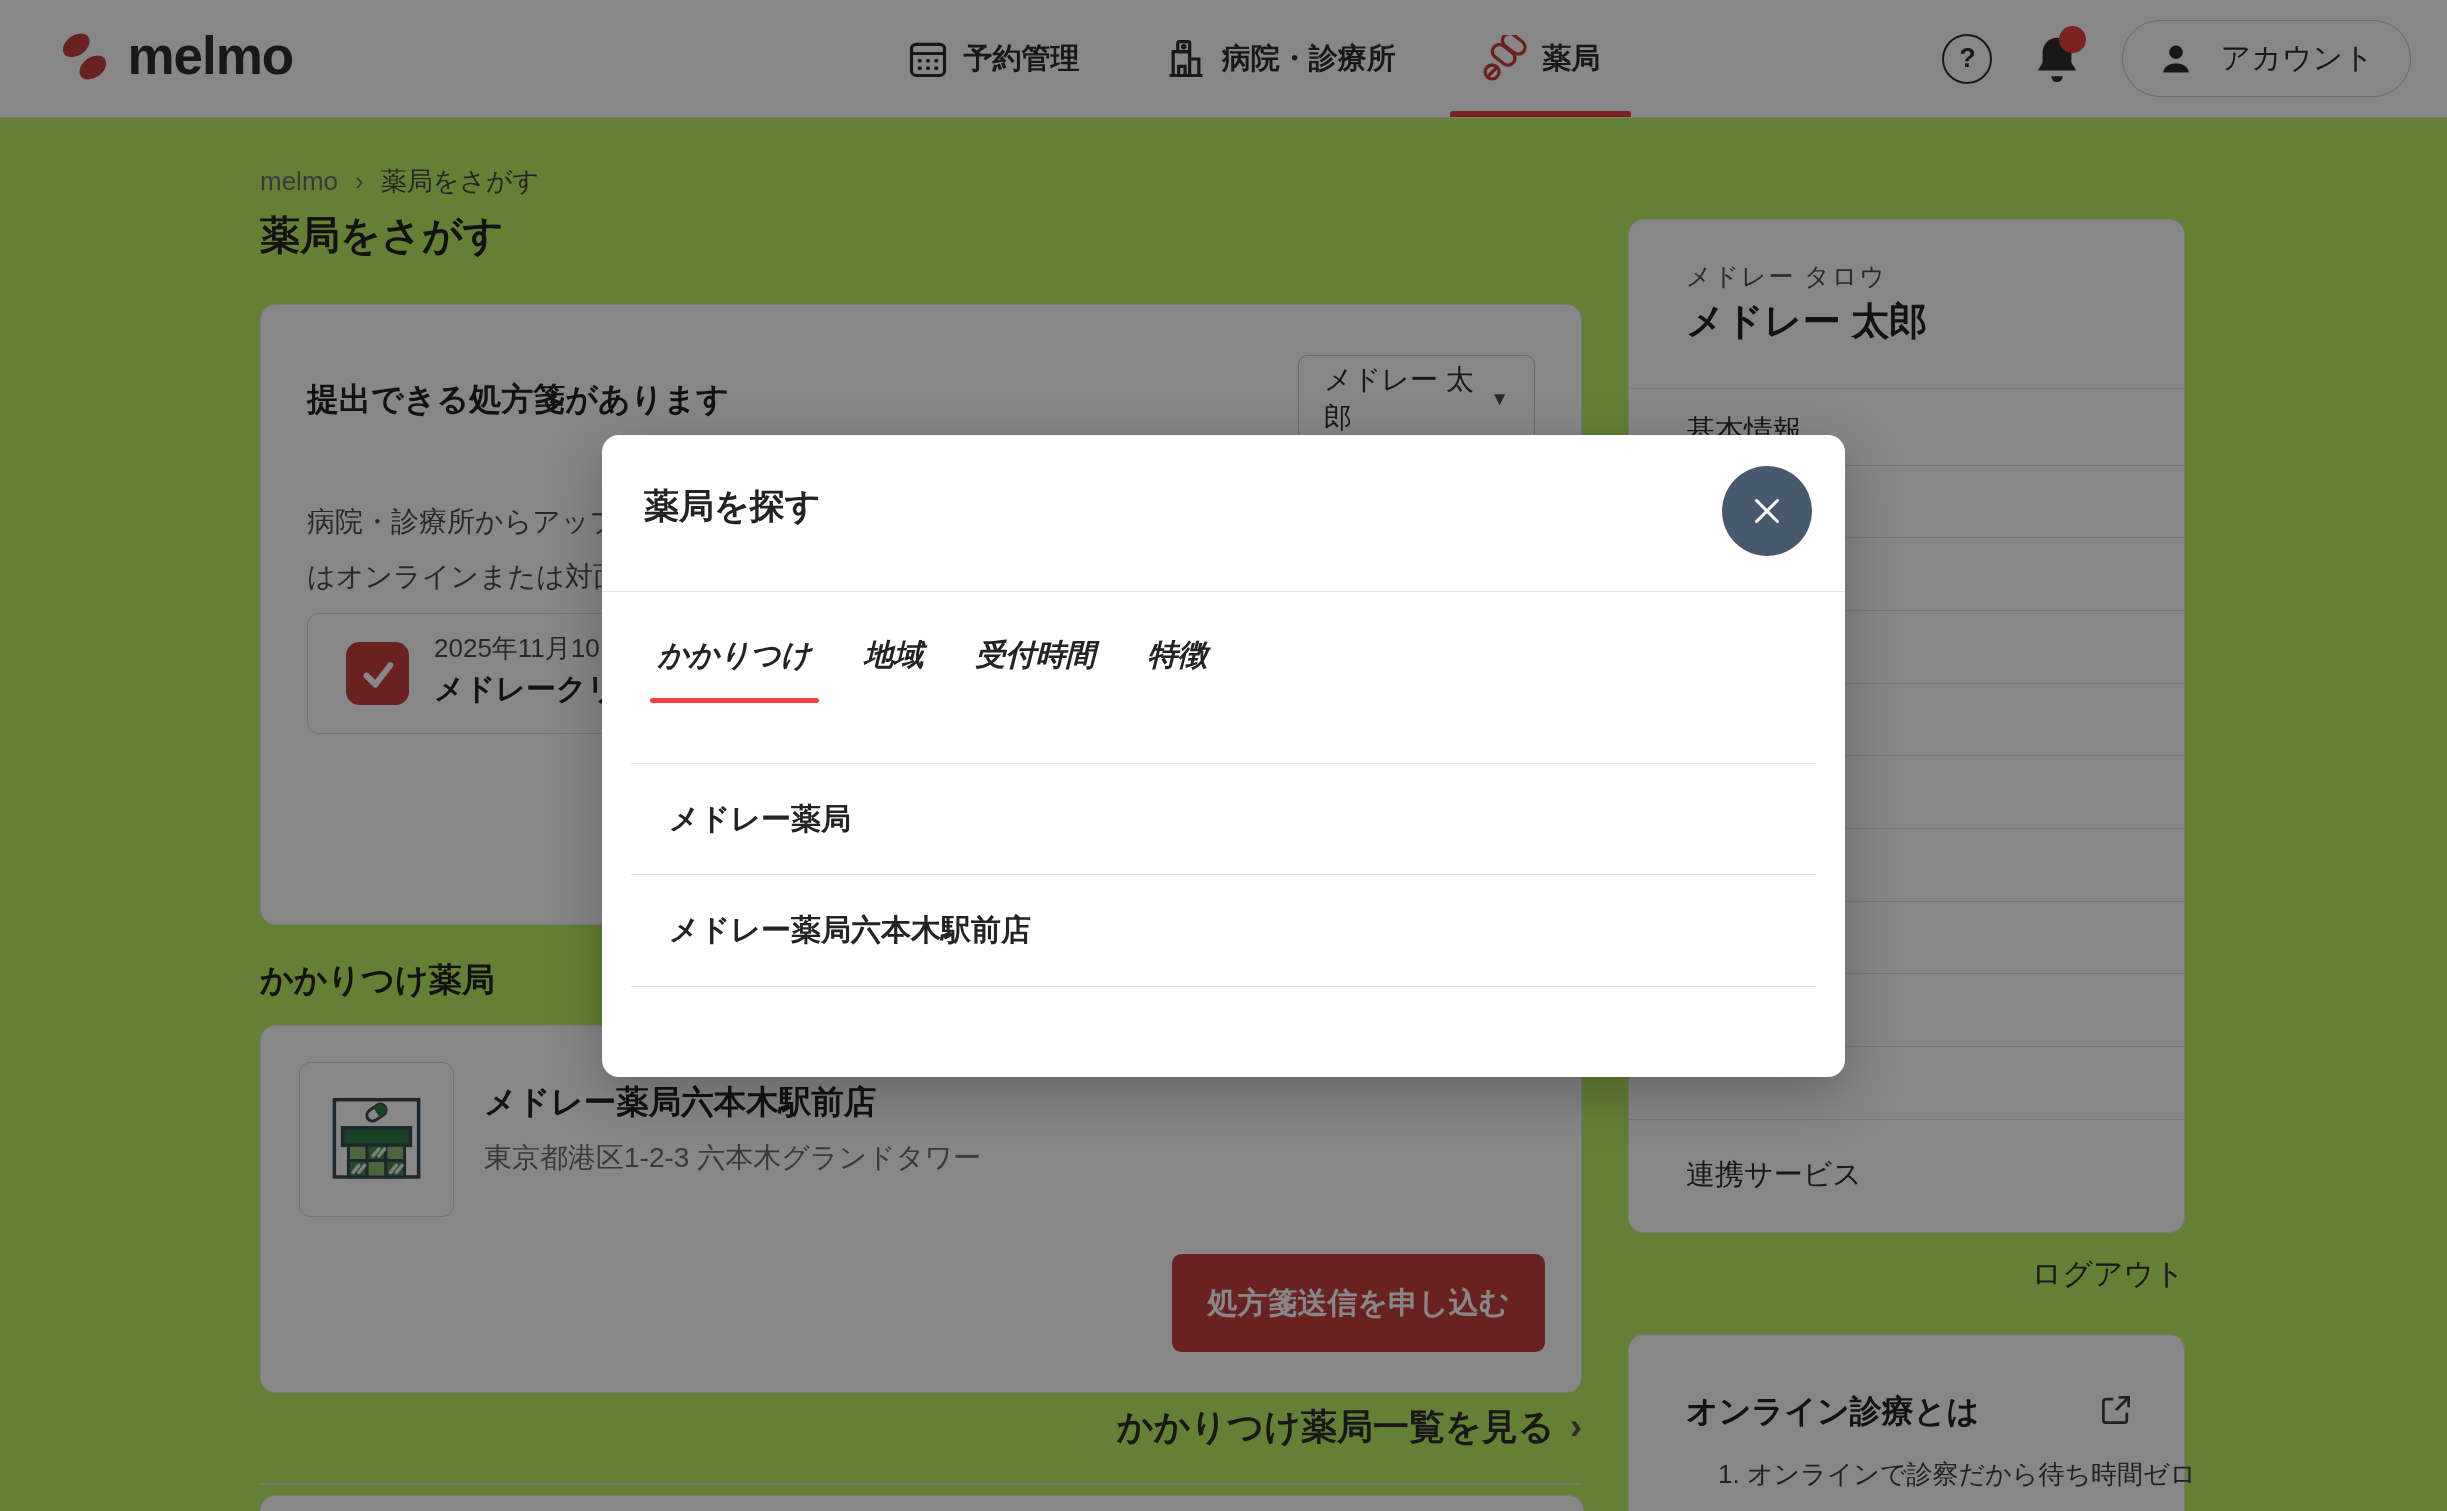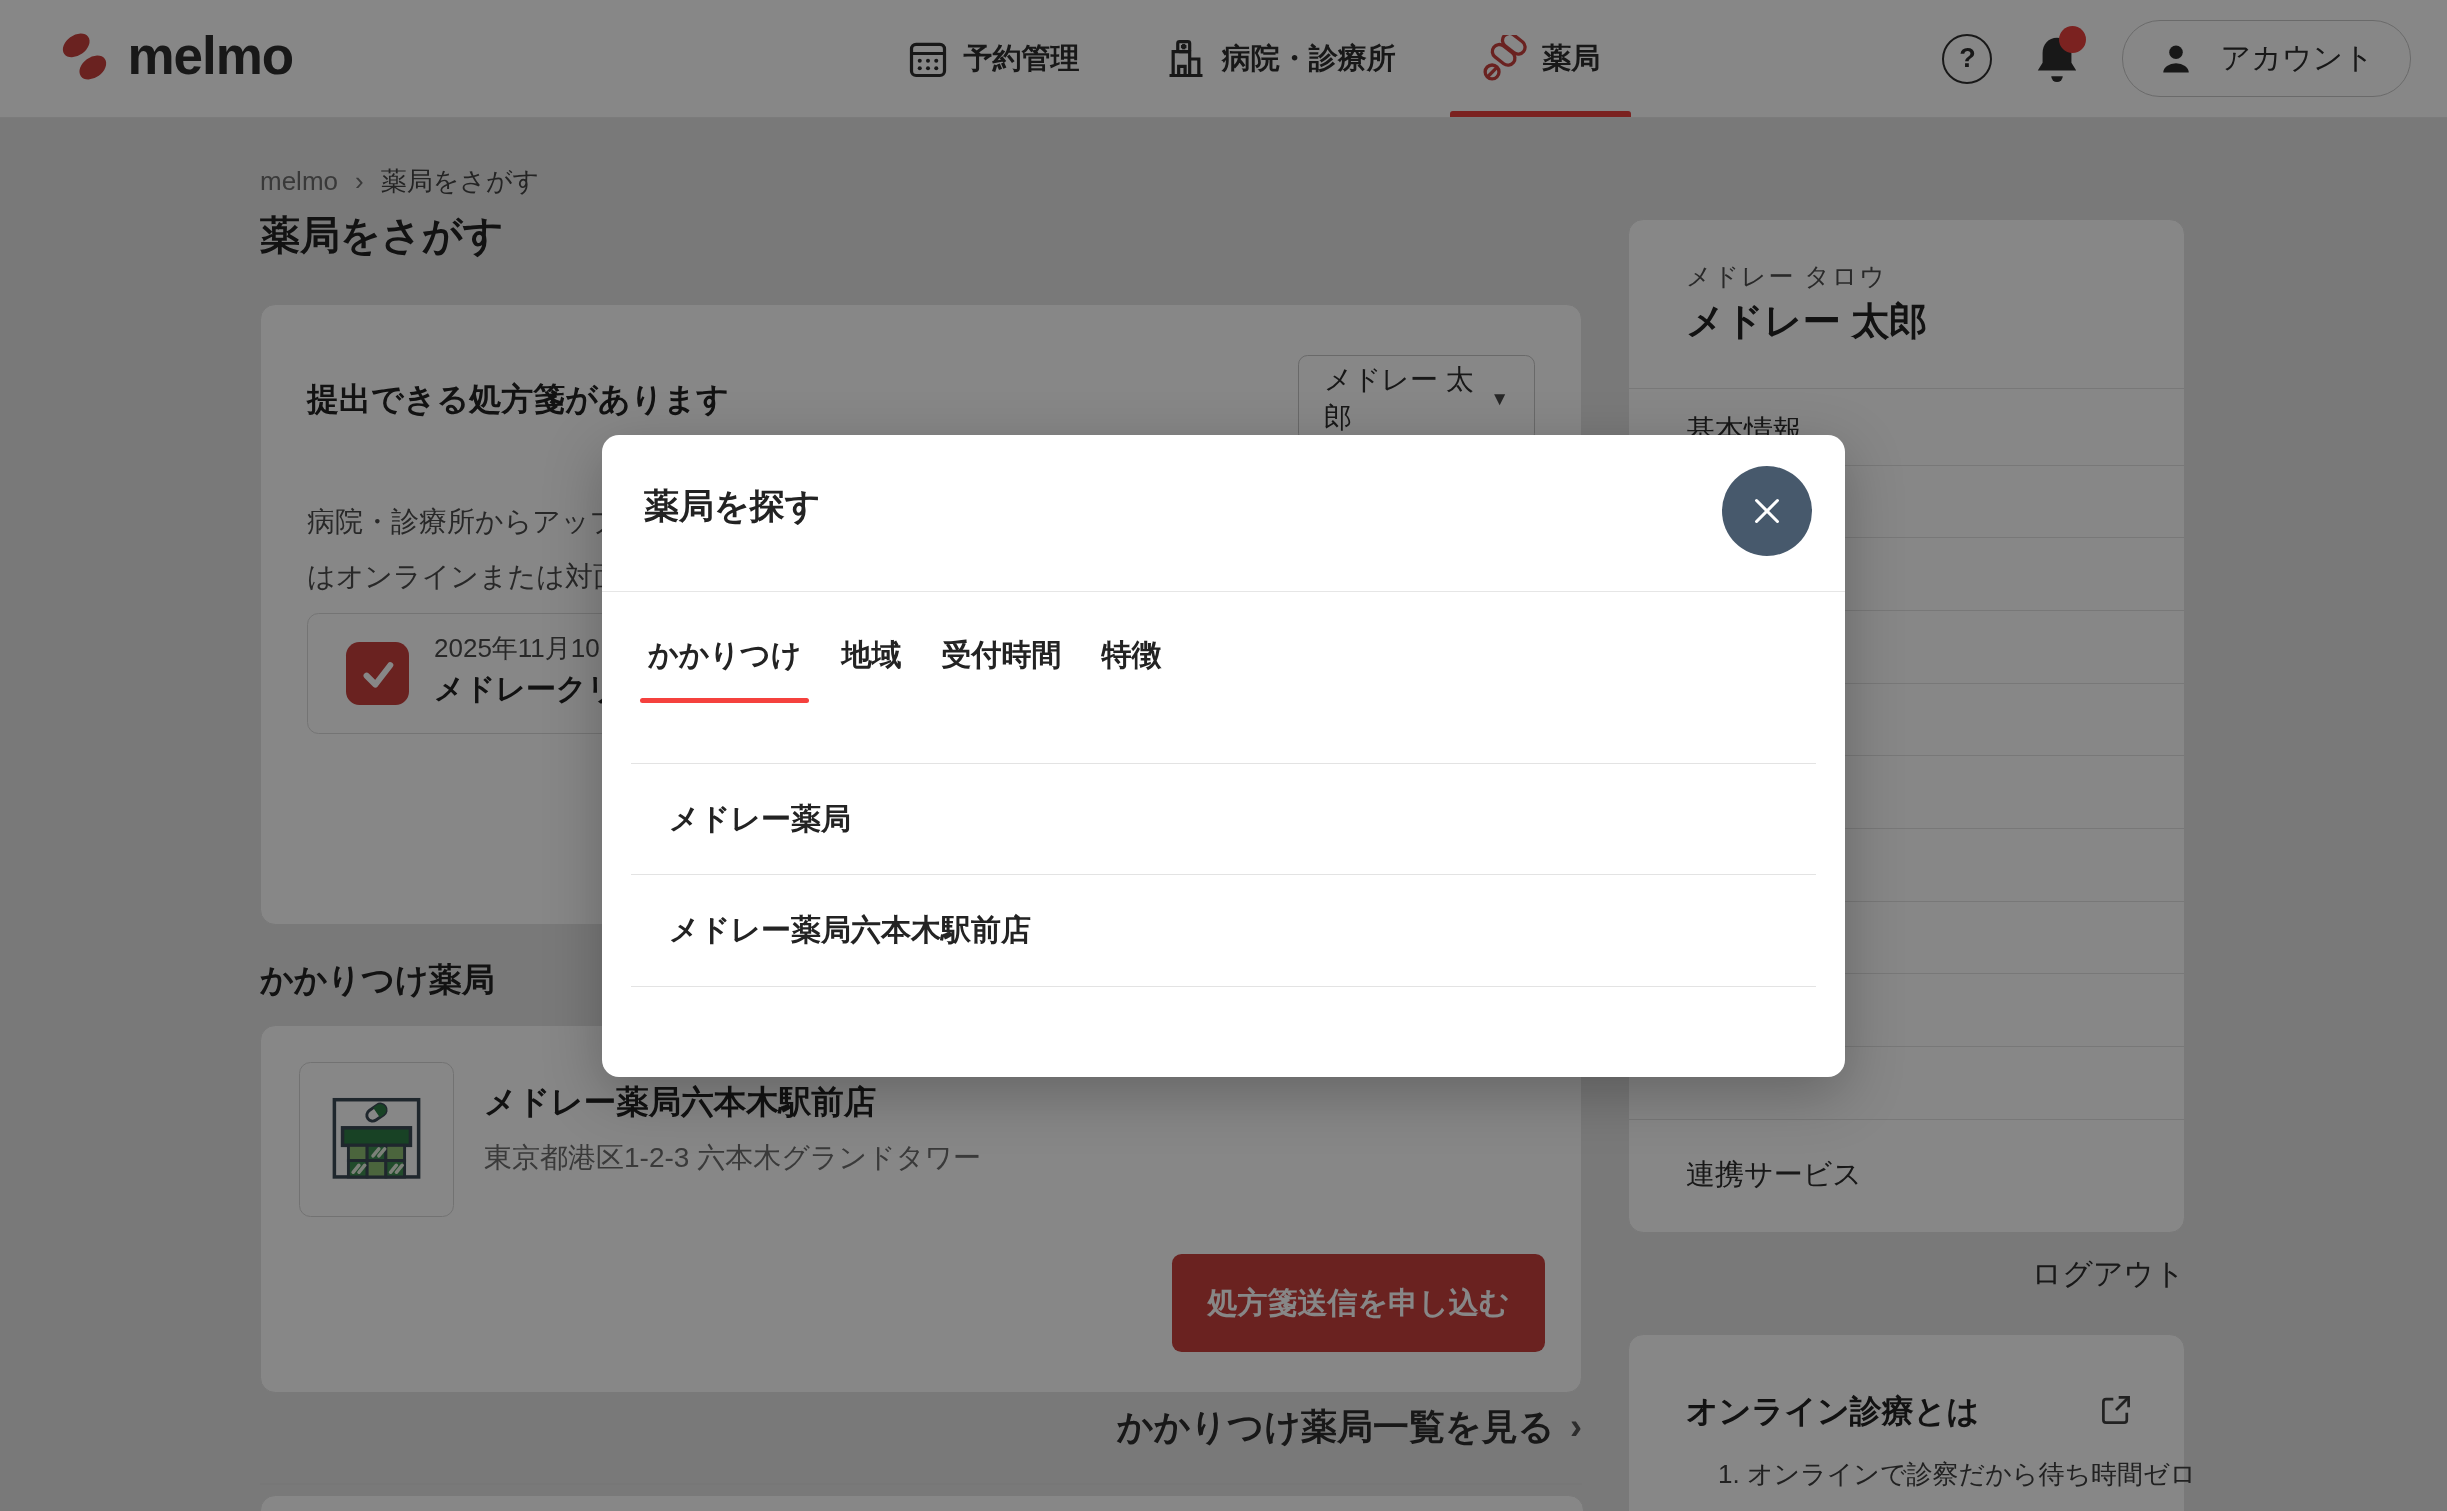--- a/index.html
+++ b/index.html
@@ -1,17 +1,17 @@
 <!DOCTYPE html>
 <html><head>
 <meta charset="utf-8">
 <style>
   html,body{margin:0;padding:0;}
   body{font-family:"Liberation Sans","DejaVu Sans",sans-serif;background:#333;}
-  .canvas{position:relative;width:2447px;height:1511px;background:#e5e5e5;overflow:hidden;}
+  .canvas{position:relative;width:2447px;height:1511px;background:#bef264;overflow:hidden;}
 
   
   .header{position:absolute;left:0;top:0;width:2447px;height:117px;background:#fff;border-bottom:1px solid #e8e8e8;z-index:10;}
   .logo{position:absolute;left:55px;top:25px;display:flex;align-items:center;gap:13.4px;}
   .logo-text{font-size:53px;font-weight:700;color:#2e2e2e;letter-spacing:-1px;}
   .nav{position:absolute;left:875px;top:0;height:117px;display:flex;align-items:stretch;gap:23px;}
   .nav-item{position:relative;display:flex;align-items:center;gap:13.4px;padding:0 31px;font-size:29px;font-weight:700;color:#2e2e2e;cursor:pointer;}
   .nav-item .bar{position:absolute;left:0;right:0;bottom:0;height:5.7px;background:#e8413e;border-radius:2.9px 2.9px 0 0;}
   .hdr-right{position:absolute;right:36px;top:0;height:117px;display:flex;align-items:center;gap:40px;}
   .help-icon{width:46px;height:46px;border:2.9px solid #2f2f2f;border-radius:50%;display:flex;align-items:center;justify-content:center;font-size:27px;font-weight:700;color:#2f2f2f;}
@@ -58,21 +58,21 @@
   .info-title{position:absolute;left:57px;top:55px;font-size:32px;font-weight:700;color:#232323;}
   .info-ext{position:absolute;right:50px;top:57px;}
   .info-item{position:absolute;left:57px;font-size:26px;color:#3f3f3f;white-space:nowrap;margin-left:32px;}
 
   
   .overlay{position:absolute;inset:0;background:rgba(0,0,0,0.47);z-index:40;}
   .modal{position:absolute;left:602px;top:435px;width:1243px;height:642px;background:#fff;border-radius:17px;z-index:50;box-shadow:0 17px 57px rgba(0,0,0,0.25);}
   .modal-title{position:absolute;left:42px;top:48px;font-size:35px;font-weight:700;color:#232323;}
   .modal-close{position:absolute;left:1120px;top:31px;width:90px;height:90px;border-radius:50%;background:#47596c;border:none;display:flex;align-items:center;justify-content:center;cursor:pointer;}
   .modal-hdiv{position:absolute;left:0;top:156px;width:100%;height:1px;background:#e6e6e6;}
-  .tabs{position:absolute;left:46px;top:187px;display:flex;gap:40px;}
+  .tabs{position:absolute;left:56px;top:187px;display:flex;gap:52px;font-style:italic;}
   .tab{position:relative;font-size:30px;font-weight:700;color:#232323;padding:13.4px 0 27px 0;cursor:pointer;}
   .tab .tab-bar{position:absolute;left:-7.6px;right:-7.6px;bottom:0;height:5.7px;background:#f5413e;border-radius:2.9px;}
   .modal-tdiv{position:absolute;left:29px;right:29px;top:328px;height:1px;background:#e3e3e3;}
   .m-row{position:absolute;left:29px;right:29px;height:110px;border-bottom:1px solid #e3e3e3;display:flex;align-items:center;cursor:pointer;}
   .m-row span{padding-left:38px;font-size:30px;font-weight:700;color:#232323;}
   .m-row1{top:329px;}
   .m-row2{top:439px;height:112px;}
 
   svg{display:block;}
 </style>

